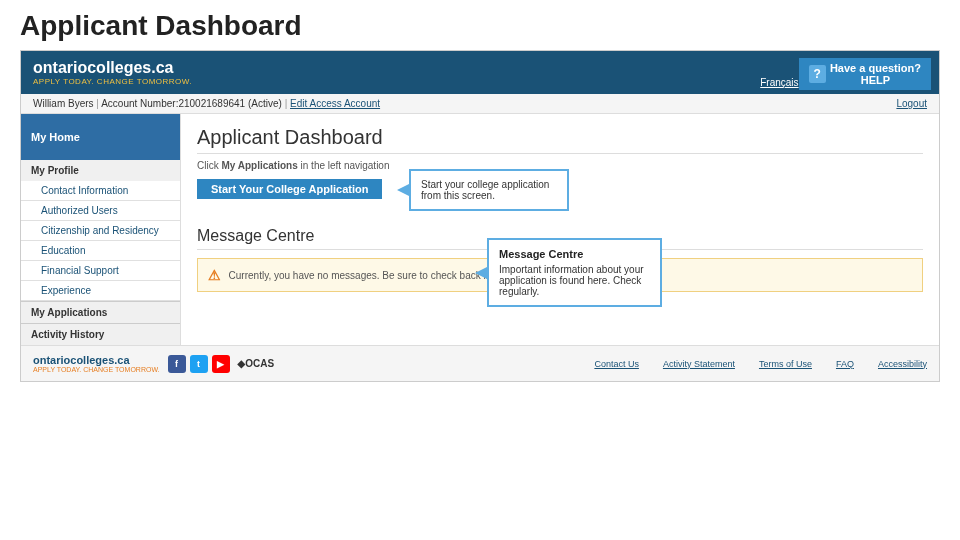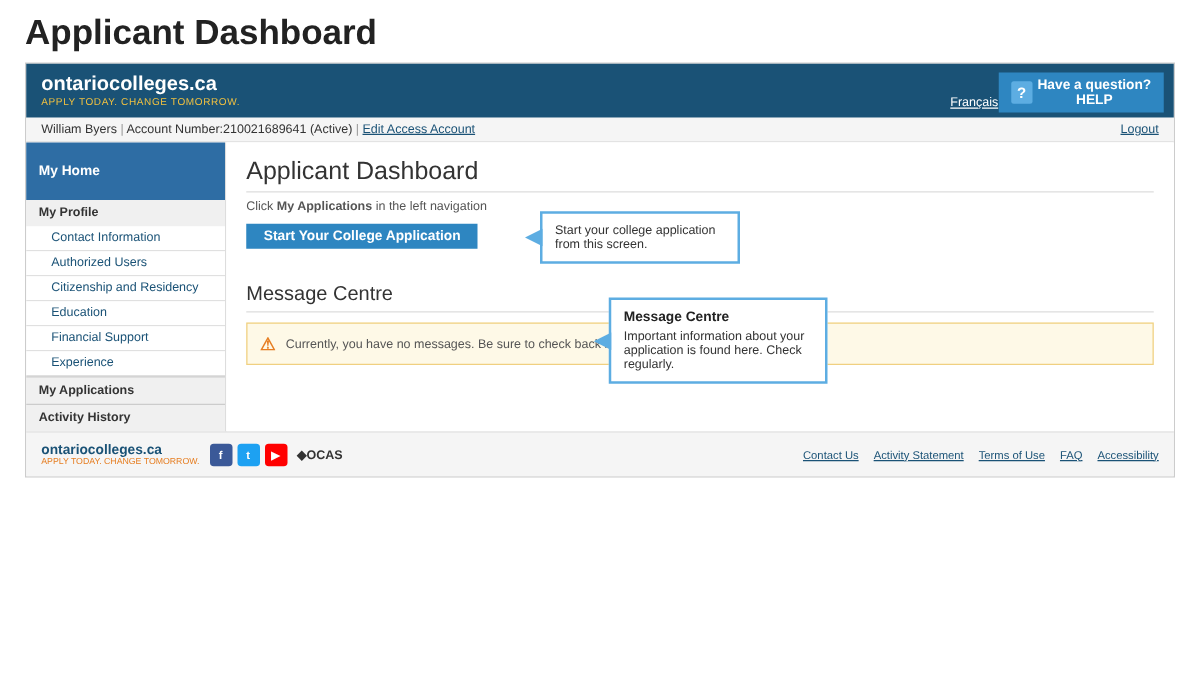--- a/index.html
+++ b/index.html
@@ -261,21 +261,21 @@
     .fb { background: #3b5998; }
     .tw { background: #1da1f2; }
     .yt { background: #ff0000; }
     .ocas-logo {
       color: #333;
       font-size: 10px;
       font-weight: bold;
     }
     .footer-right {
       display: flex;
-      gap: 12px;
+      gap: 24px;
     }
     .footer-link {
       color: #1a5276;
       text-decoration: underline;
       cursor: pointer;
       font-size: 9px;
     }
 
     .divider-pipe {
       color: #999;
@@ -334,21 +334,21 @@
     <div class="right-panel">
       <div class="dashboard-title">Applicant Dashboard</div>
       <div class="dashboard-subtitle">
         Click <strong>My Applications</strong> in the left navigation
       </div>
 
       
       <div style="position:relative; display:inline-block; margin-bottom: 16px;">
         <button class="start-btn">Start Your College Application</button>
         
-        <div style="position:absolute; left: 235px; top: -10px; z-index:10;">
+        <div style="position:absolute; left: 212px; top: -10px; z-index:10;">
           <div style="position:relative; background:#fff; border:2px solid #5dade2; padding:8px 10px; font-size:10px; color:#333; width:160px;">
             <div style="position:absolute; left:-14px; top:50%; transform:translateY(-50%); width:0; height:0; border-top:7px solid transparent; border-bottom:7px solid transparent; border-right:14px solid #5dade2;"></div>
             <span>Start your college application  from this screen.</span>
           </div>
         </div>
       </div>
 
       
       <div>
         <div class="message-centre-title">Message Centre</div>

